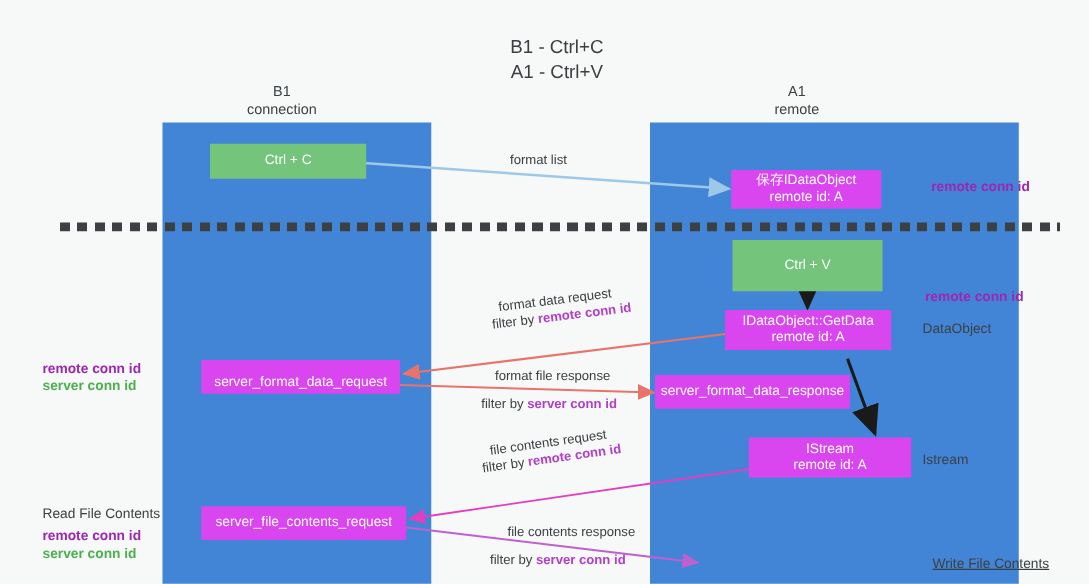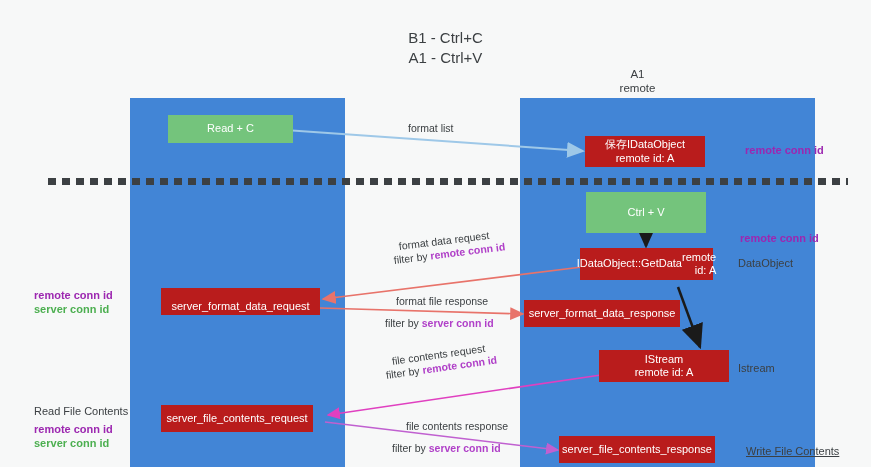--- a/index.html
+++ b/index.html
@@ -34,21 +34,21 @@
   }
 
   
   .node{
     position:absolute;box-sizing:border-box;
     display:flex;align-items:center;justify-content:center;
     text-align:center;color:#ffffff;font-size:11px;line-height:13.5px;
     padding:2px 4px;
   }
   .node.green{background:#74c47c;}
-  .node.orange{background:#b91c1c;}
+  .node.orange{background:#d946ef;}
 
   
   .note{
     position:absolute;font-size:11px;line-height:14px;color:#3c4043;white-space:pre;
   }
   .note.purple{color:#9c27b0;font-weight:bold;}
   .note.green{color:#4caf50;font-weight:bold;}
 
   
   .elabel{
@@ -62,20 +62,24 @@
 </head>
 <body>
 
 <div id="stage">
 
   <div class="title">
     <div>B1 - Ctrl+C</div>
     <div>A1 - Ctrl+V</div>
   </div>
 
+  <div class="lane-head" style="left:153px;top:47px;width:125px;">
+    <div>B1</div>
+    <div>connection</div>
+  </div>
   <div class="lane-head" style="left:565px;top:47px;width:125px;">
     <div>A1</div>
     <div>remote</div>
   </div>
 
   <div class="lane" style="left:120px;top:78px;width:215px;height:382px;"></div>
   <div class="lane" style="left:510px;top:78px;width:295px;height:382px;"></div>
 
   <svg class="edges" viewBox="0 0 871 467">
     <defs>
@@ -105,57 +109,54 @@
     <line x1="310" y1="288" x2="513" y2="294" stroke="#e8736a" stroke-width="1.6" marker-end="url(#ah-red)"></line>
 
     <line x1="668" y1="267" x2="690" y2="327" stroke="#1a1a1a" stroke-width="2.5" marker-end="url(#ah-blk)"></line>
 
     <line x1="591" y1="355" x2="318" y2="395" stroke="#e040c0" stroke-width="1.5" marker-end="url(#ah-mag)"></line>
 
     <line x1="315" y1="402" x2="548" y2="430" stroke="#c060d0" stroke-width="1.5" marker-end="url(#ah-vio)"></line>
   </svg>
 
   <div class="node green" style="left:158px;top:95px;width:125px;height:28px;">
-    <span>Read + C</span>
+    <span>Ctrl + C</span>
   </div>
 
   <div class="node orange" style="left:575px;top:116px;width:120px;height:31px;flex-direction:column;">
     <span>保存IDataObject</span>
     <span>remote id: A</span>
   </div>
 
   <div class="node green" style="left:576px;top:172px;width:120px;height:41px;">
     <span>Ctrl + V</span>
   </div>
 
-  <div class="node orange" style="left:570px;top:228px;width:133px;height:32px;flex-direction:row;text-align:right;">
+  <div class="node orange" style="left:570px;top:228px;width:133px;height:32px;flex-direction:column;">
     <span>IDataObject::GetData</span>
     <span>remote id: A</span>
   </div>
 
   <div class="node orange" style="left:589px;top:330px;width:130px;height:32px;flex-direction:column;">
     <span>IStream</span>
     <span>remote id: A</span>
   </div>
 
   <div class="node orange" style="left:151px;top:268px;width:159px;height:27px;align-items:flex-end;">
     <span>server_format_data_request</span>
   </div>
 
   <div class="node orange" style="left:514px;top:280px;width:156px;height:27px;">
     <span>server_format_data_response</span>
   </div>
 
-  <div class="node orange" style="left:151px;top:385px;width:152px;height:27px;">
+  <div class="node orange" style="left:151px;top:385px;width:164px;height:27px;">
     <span>server_file_contents_request</span>
   </div>
 
-  <div class="node orange" style="left:549px;top:416px;width:156px;height:27px;">
-    <span>server_file_contents_response</span>
-  </div>
 
   <div class="dashed"></div>
 
   <div class="elabel" style="left:398px;top:101px;">format list</div>
 
   <div class="elabel" style="left:388px;top:219px;transform:rotate(-7deg);">format data request</div>
   <div class="elabel" style="left:383px;top:233px;transform:rotate(-7deg);"><span>filter by </span><span class="pur">remote conn id</span></div>
 
   <div class="elabel" style="left:386px;top:274px;">format file response</div>
   <div class="elabel" style="left:375px;top:296px;"><span>filter by </span><span class="pur">server conn id</span></div>

